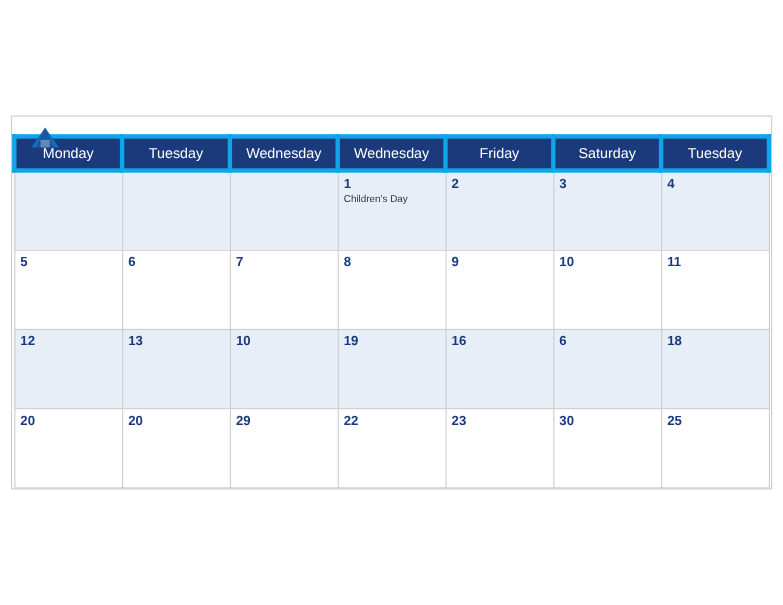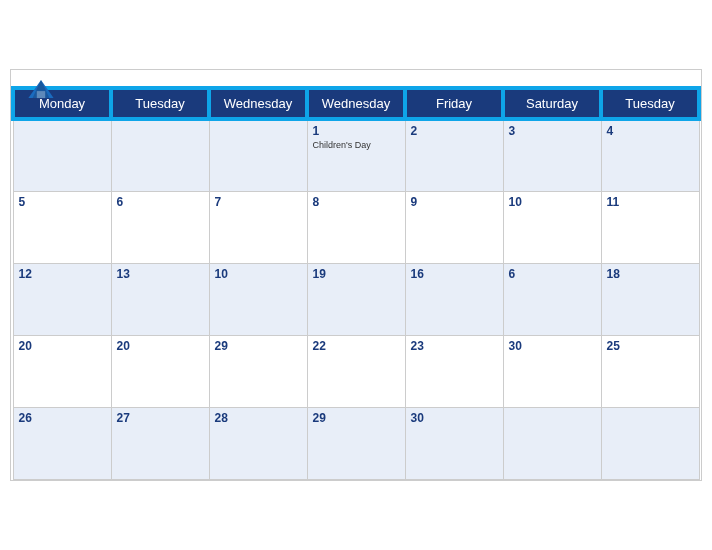--- a/index.html
+++ b/index.html
@@ -214,34 +214,15 @@
           <td>
             <span class="day-number">23</span>
           </td>
           <td>
             <span class="day-number">30</span>
           </td>
           <td>
             <span class="day-number">25</span>
           </td>
         </tr>
-        <tr>
-          <td>
-            <span class="day-number">26</span>
-          </td>
-          <td>
-            <span class="day-number">27</span>
-          </td>
-          <td>
-            <span class="day-number">28</span>
-          </td>
-          <td>
-            <span class="day-number">29</span>
-          </td>
-          <td>
-            <span class="day-number">30</span>
-          </td>
-          <td></td>
-          <td></td>
-        </tr>
       </tbody>
   </table>
 </div>
 
 </body></html>

